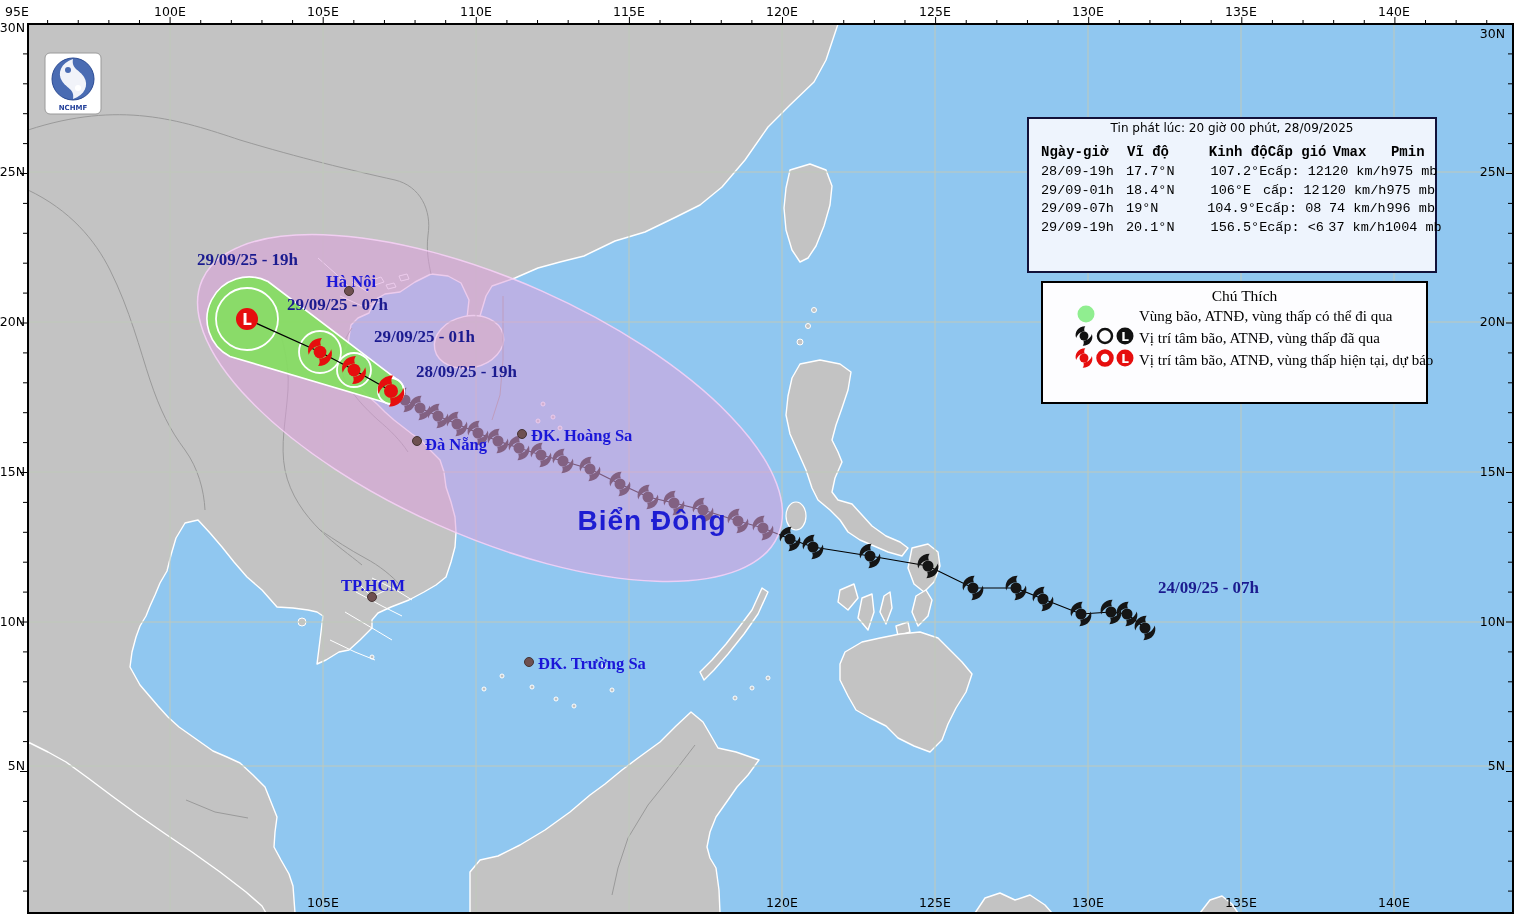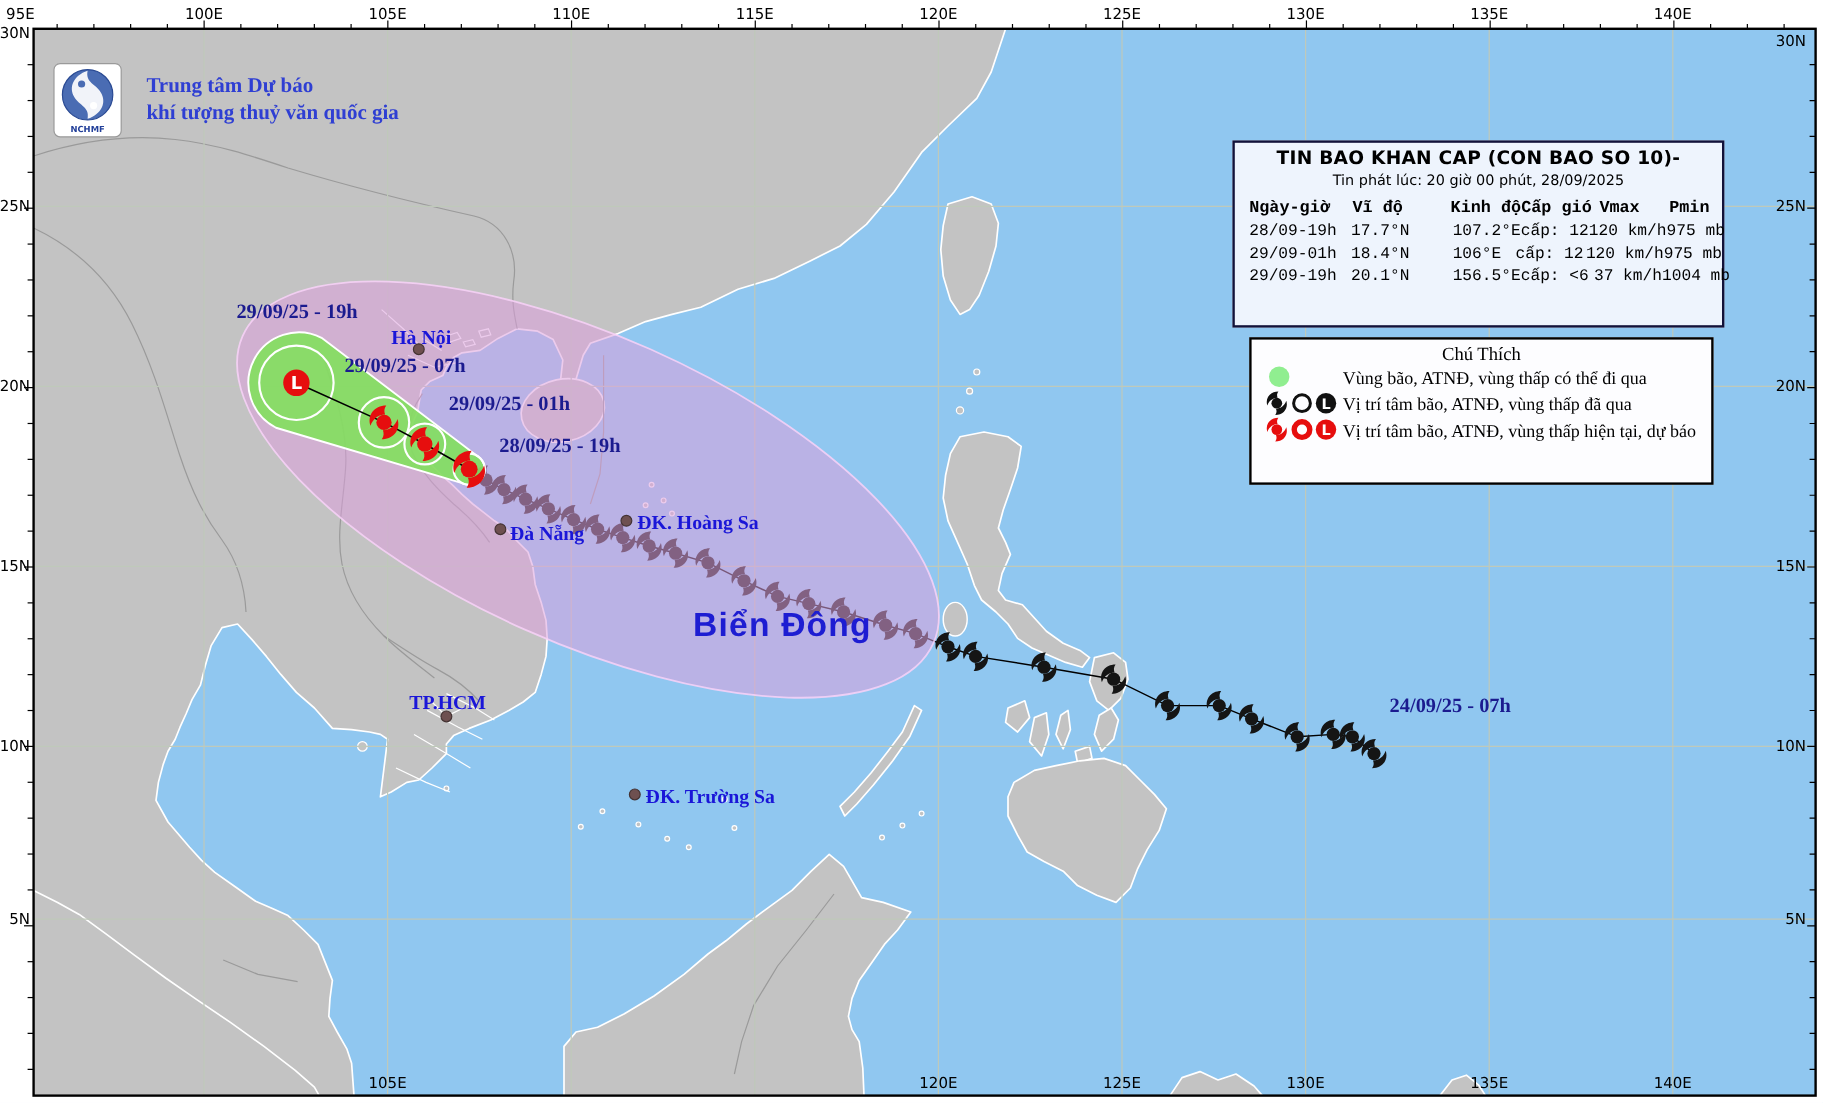--- a/index.html
+++ b/index.html
@@ -11,21 +11,21 @@
            background:#eef4fd;border:2px solid #12123a;box-sizing:border-box;color:#000;}
   .ib-title{text-align:center;font-weight:bold;font-size:15.5px;margin-top:4px;letter-spacing:.2px;}
   .ib-sub{text-align:center;font-size:12px;margin-top:2px;}
   .ib-table{margin:7px 0 0 12px;font-size:13.5px;}
   .ib-row{display:flex;line-height:18.5px;white-space:nowrap;font-family:Liberation Mono, monospace;}
   .ib-row.hdr{font-weight:bold;font-size:14px;line-height:21px;}
   .ib-row span{display:inline-block;}
   .c0{width:84px;} .c1{width:52px;margin-left:12px;} .c2{width:66px;margin-left:36px;} .c3{width:74px;} .c4{width:66px;} .c5{width:50px;}
   
   #legendbox{position:absolute;left:1041px;top:281px;width:387px;height:123px;
-             background:#fdfdff;border:2px solid #000;box-sizing:border-box;color:#000;}
+             background:#fdfdff;border:2px solid #000;box-sizing:border-box;color:#000;padding-left:20px;}
   .lg-title{text-align:center;font-family:"Liberation Serif","DejaVu Serif",serif;
             font-size:15.5px;margin-top:4px;}
   .lg-row{display:flex;align-items:center;height:22px;padding-left:10px;}
   .lg-icon{width:66px;flex:none;}
   .lg-label{font-family:"Liberation Serif","DejaVu Serif",serif;font-size:15px;white-space:nowrap;}
   
   #agency{position:absolute;left:122px;top:60px;font-family:"Liberation Serif","DejaVu Serif",serif;
           font-weight:bold;font-size:17.5px;line-height:22px;color:#2F3FD3;white-space:nowrap;}
   #logo{position:absolute;left:44px;top:52px;}
 </style>
@@ -414,27 +414,22 @@
   <svg width="58" height="63">
     <rect x="1" y="1" width="56" height="61" rx="5" fill="#ffffff" stroke="#9a9a9a"></rect>
     <circle cx="29" cy="27" r="21" fill="#4a6cb3" stroke="#2a4a93"></circle>
     <path d="M 29 7 C 17 11 13 21 18 29 C 22 36 31 37 29 47 C 41 43 45 33 40 25 C 36 18 27 17 29 7 Z" fill="#ffffff" opacity="0.92"></path>
     <circle cx="24" cy="18" r="3" fill="#4a6cb3"></circle>
     <circle cx="34" cy="36" r="3" fill="#ffffff"></circle>
     <text x="29" y="58" text-anchor="middle" font-size="7" font-weight="bold" fill="#23409a" font-family="DejaVu Sans, sans-serif">NCHMF</text>
   </svg>
 </div>
 
-<div id="agency">
-  <div>Trung tâm Dự báo</div>
-  <div>khí tượng thuỷ văn quốc gia</div>
-</div>
 
 <div id="infobox">
-  <div class="ib-title">TIN BAO KHAN CAP (CON BAO SO 10)-</div>
   <div class="ib-sub">Tin phát lúc: 20 giờ 00 phút, 28/09/2025</div>
   <div class="ib-table" id="ib-table">
         <div class="ib-row hdr">
           <span class="c0">Ngày-giờ</span>
           <span class="c1">Vĩ độ</span>
           <span class="c2">Kinh độ</span>
           <span class="c3">Cấp gió</span>
           <span class="c4">Vmax</span>
           <span class="c5">Pmin</span>
         </div>
@@ -446,20 +441,28 @@
           <span class="c4">120 km/h</span>
           <span class="c5">975 mb</span>
         </div>
         <div class="ib-row">
           <span class="c0">29/09-01h</span>
           <span class="c1">18.4°N</span>
           <span class="c2">106°E</span>
           <span class="c3">cấp: 12</span>
           <span class="c4">120 km/h</span>
           <span class="c5">975 mb</span>
+        </div>
+        <div class="ib-row">
+          <span class="c0">29/09-07h</span>
+          <span class="c1">19°N</span>
+          <span class="c2">104.9°E</span>
+          <span class="c3">cấp: 08</span>
+          <span class="c4">74 km/h</span>
+          <span class="c5">996 mb</span>
         </div>
         <div class="ib-row">
           <span class="c0">29/09-19h</span>
           <span class="c1">20.1°N</span>
           <span class="c2">156.5°E</span>
           <span class="c3">cấp: &lt;6</span>
           <span class="c4">37 km/h</span>
           <span class="c5">1004 mb</span>
         </div>
       </div>

